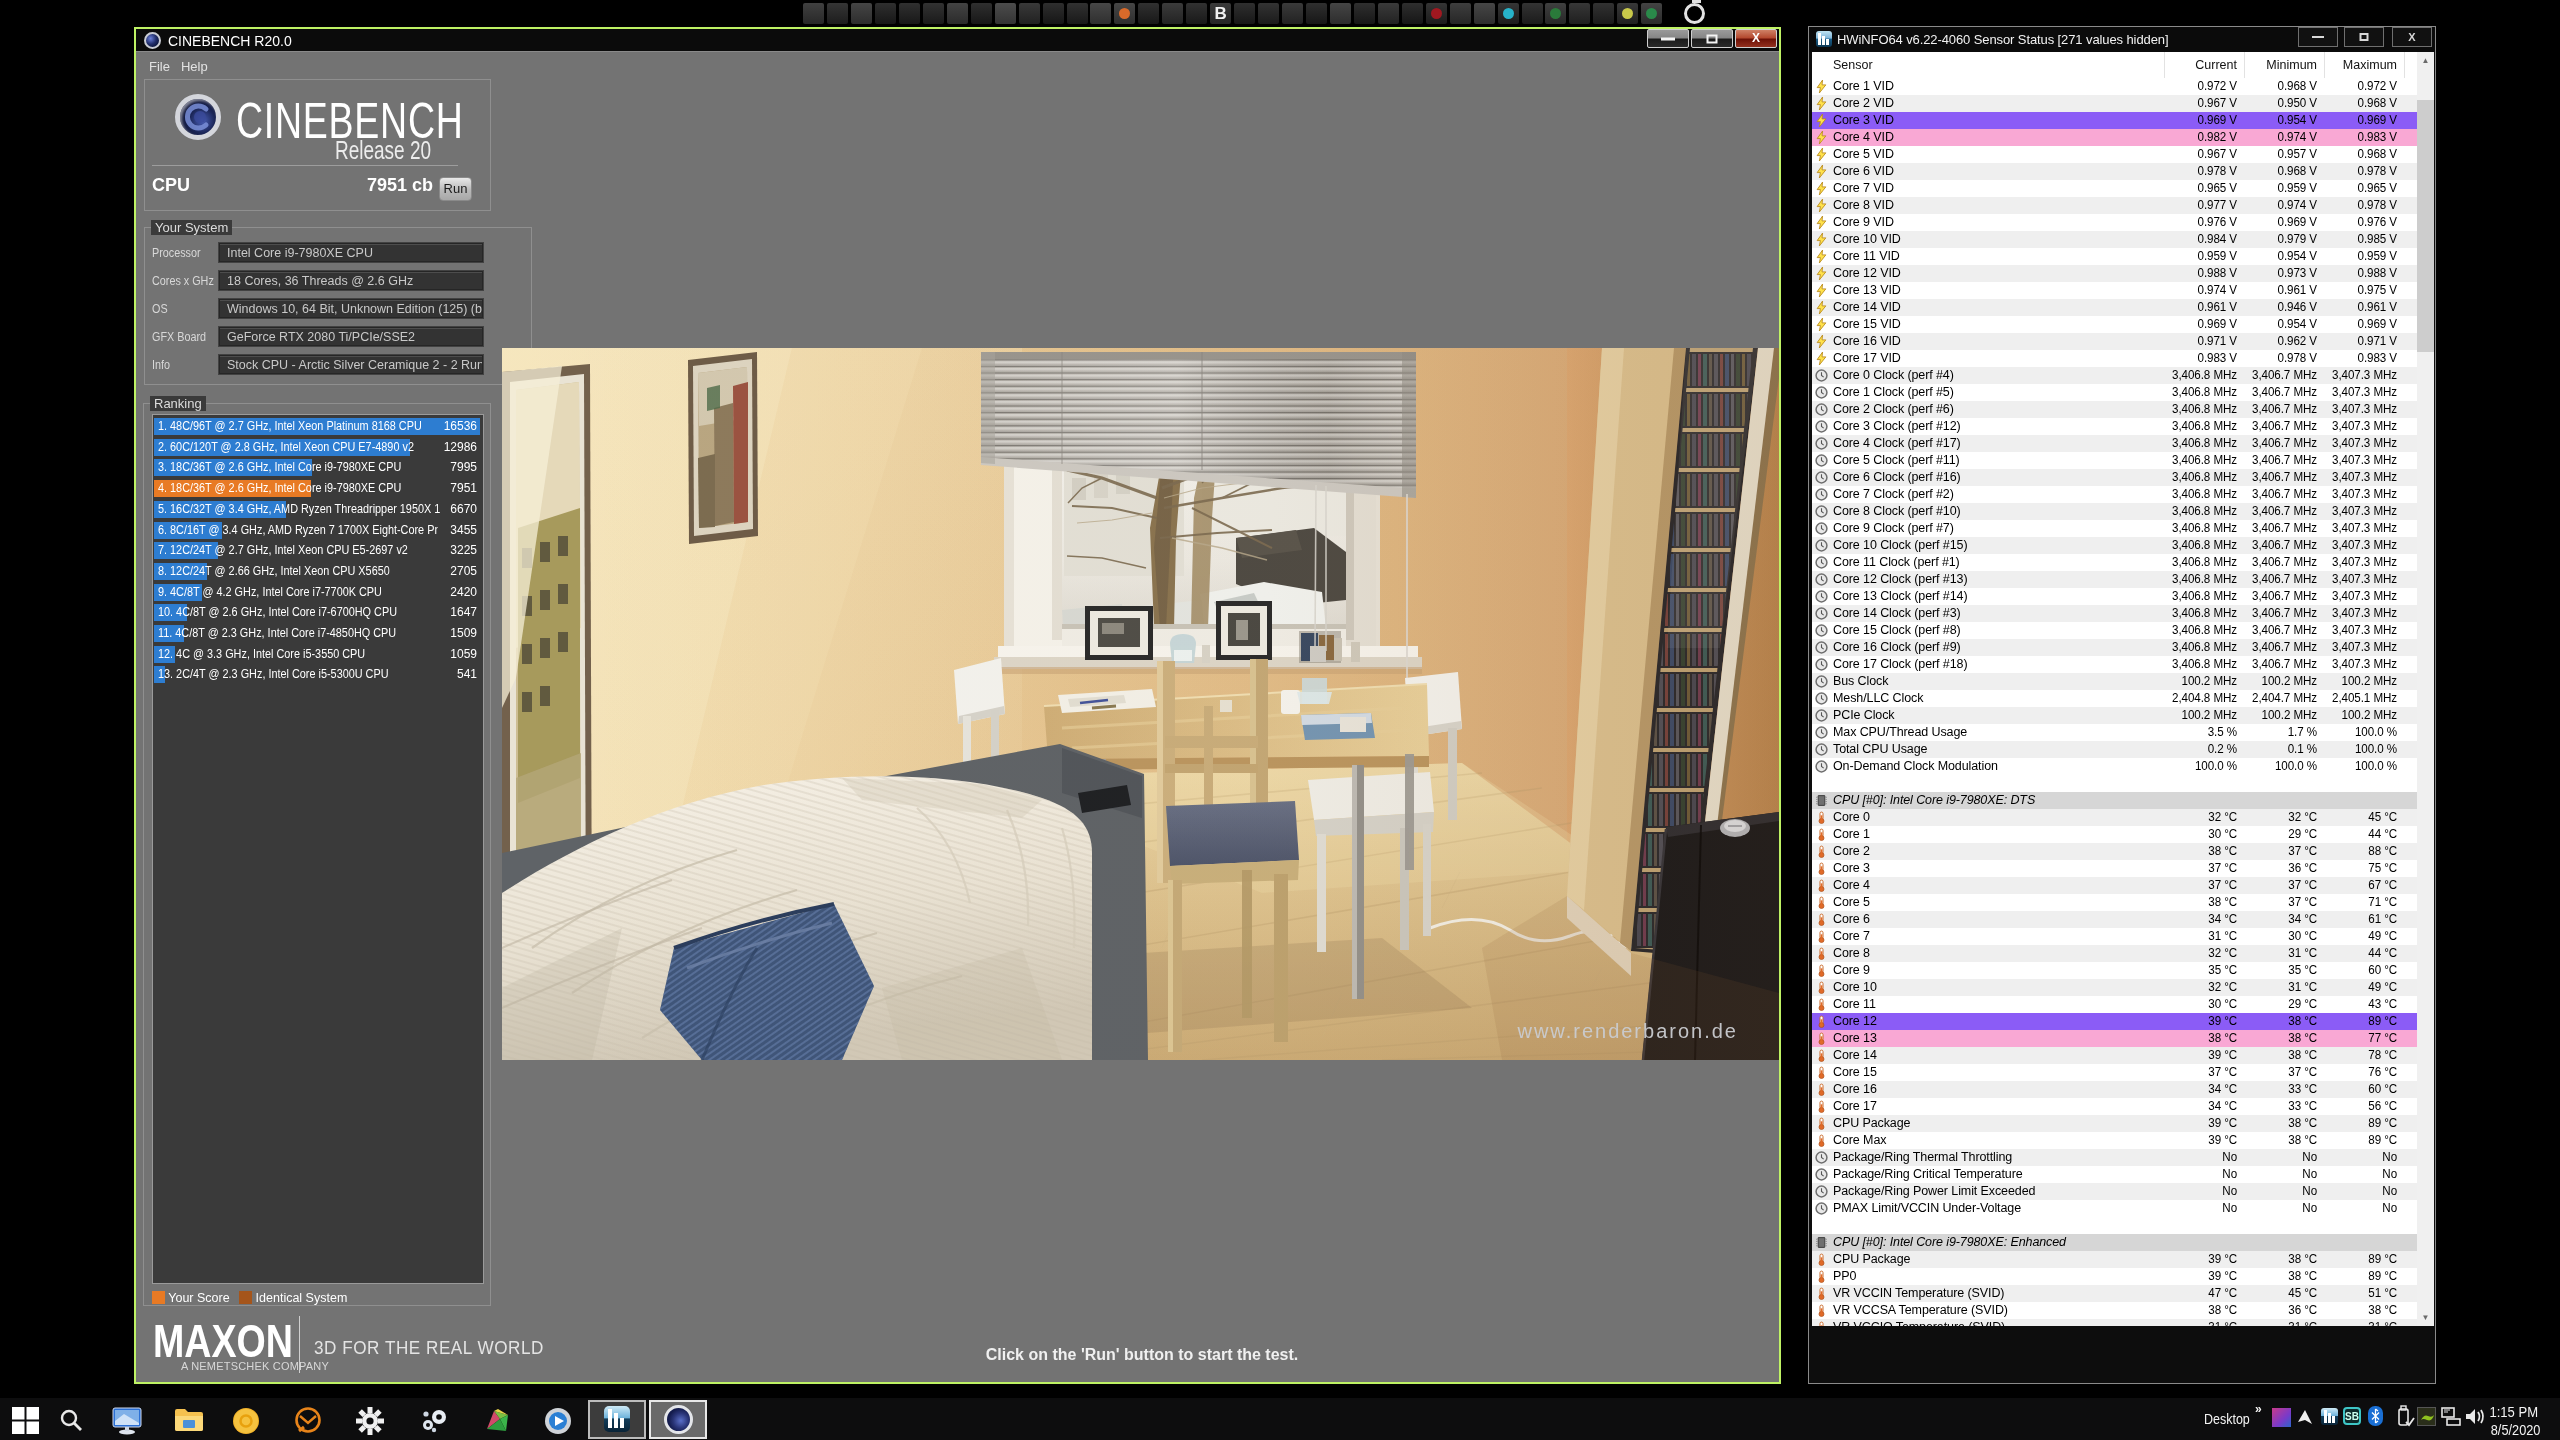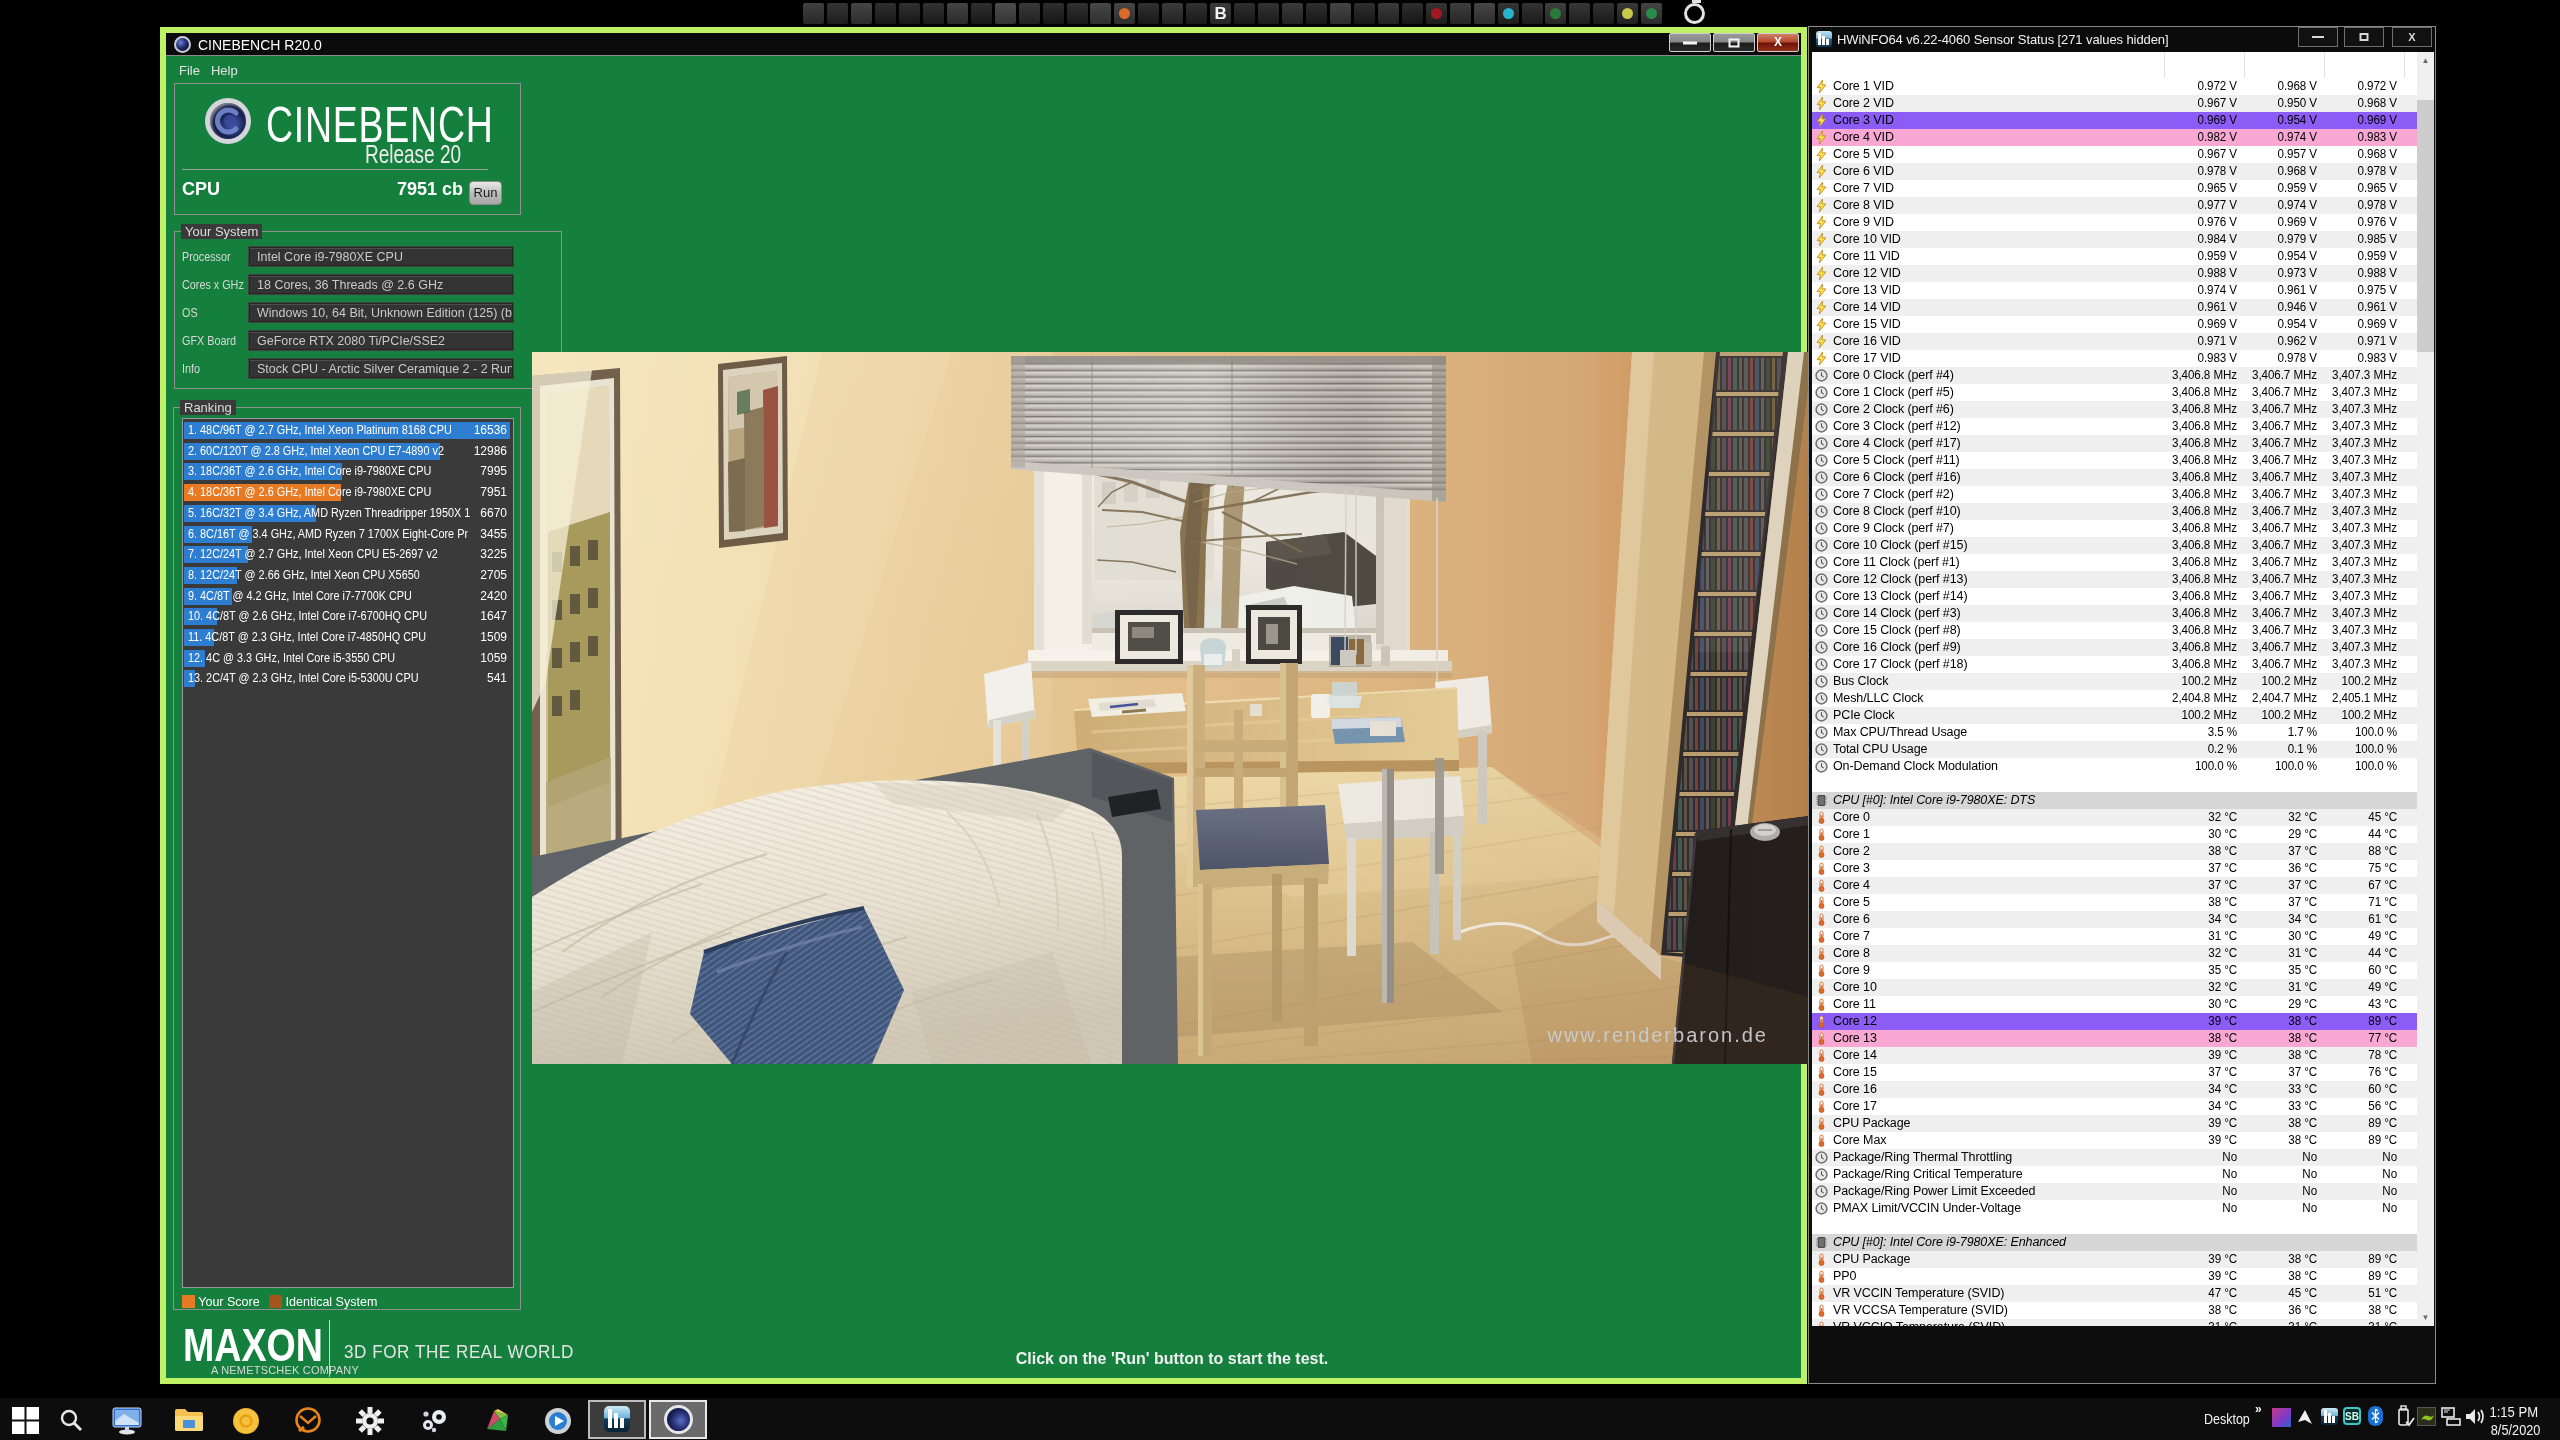--- a/index.html
+++ b/index.html
@@ -1,18 +1,18 @@
 <!DOCTYPE html>
 <html><head><meta charset="utf-8"><style>
 *{margin:0;padding:0;box-sizing:border-box}
 html,body{width:2560px;height:1440px;background:#000;overflow:hidden;
  font-family:"Liberation Sans",sans-serif;-webkit-font-smoothing:antialiased}
 
-#cb{position:absolute;left:160px;top:27px;width:1647px;height:1357px;
- background:#15803d;border:6px solid #bef264}
+#cb{position:absolute;left:134px;top:27px;width:1647px;height:1357px;
+ background:#737373;border:2px solid #bef264}
 #cbtitle{position:absolute;left:0;top:0;right:0;height:23px;background:#0b0b0b;
  border-bottom:1px solid #8a8a8a}
 #cbtitle .logo{position:absolute;left:8px;top:3px;width:17px;height:17px;border-radius:50%;
  background:radial-gradient(circle at 35% 35%, #6a7fd8 0%, #23306e 45%, #101a46 70%);
  border:2px solid #c9ccd4}
 #cbtitle .t{position:absolute;left:32px;top:4px;color:#fff;font-size:14px}
 .wbtn{position:absolute;top:0px;width:42px;height:19px;border:1px solid #cfcfcf;border-radius:2px}
 .wbtn.min{right:90px;background:linear-gradient(180deg,#9a9a9a 0%,#868686 45%,#1c1c1c 55%,#2a2a2a 100%)}
 .wbtn.max{right:46px;background:linear-gradient(180deg,#9a9a9a 0%,#868686 45%,#1c1c1c 55%,#2a2a2a 100%)}
 .wbtn.cls{right:2px;background:linear-gradient(180deg,#cf8166 0%,#b54a30 45%,#6e1207 55%,#93301e 100%)}
@@ -585,20 +585,26 @@
       <span class="t">HWiNFO64 v6.22-4060 Sensor Status [271 values hidden]</span>
       <div class="hbtn" style="right:97px">
         <div class="gmin" style="width:12px;height:2px;background:#d8d8d8"></div>
       </div>
       <div class="hbtn" style="right:51px">
         <div class="gmax" style="width:9px;height:8px;border-color:#d8d8d8"></div>
       </div>
       <div class="hbtn" style="right:3px">X</div>
     </div>
 <div id="hwtable">
+<div id="hwhdr">
+        <span style="position:absolute;left:21px;top:6px">Sensor</span>
+        <span style="position:absolute;left:255px;width:170px;text-align:right;top:6px">Current</span>
+        <span style="position:absolute;left:358px;width:147px;text-align:right;top:6px">Minimum</span>
+        <span style="position:absolute;left:438px;width:147px;text-align:right;top:6px">Maximum</span>
+      </div>
 <div class="hsep" style="left:352px"></div>
 <div class="hsep" style="left:432px"></div>
 <div class="hsep" style="left:512px"></div>
 <div class="hsep" style="left:592px"></div>
 <div class="hrow" style="top:26.0px;background:#fff">
         <svg class="ric" viewBox="0 0 12 12">
           <path d="M7 0 L2 7 L5 7 L4 12 L10 4.5 L6.5 4.5 Z" fill="#ffe24a" stroke="#b98a1d" stroke-width="0.8"></path>
         </svg>
         <span class="hlbl">Core 1 VID</span>
         <span class="hc">0.972 V</span>

